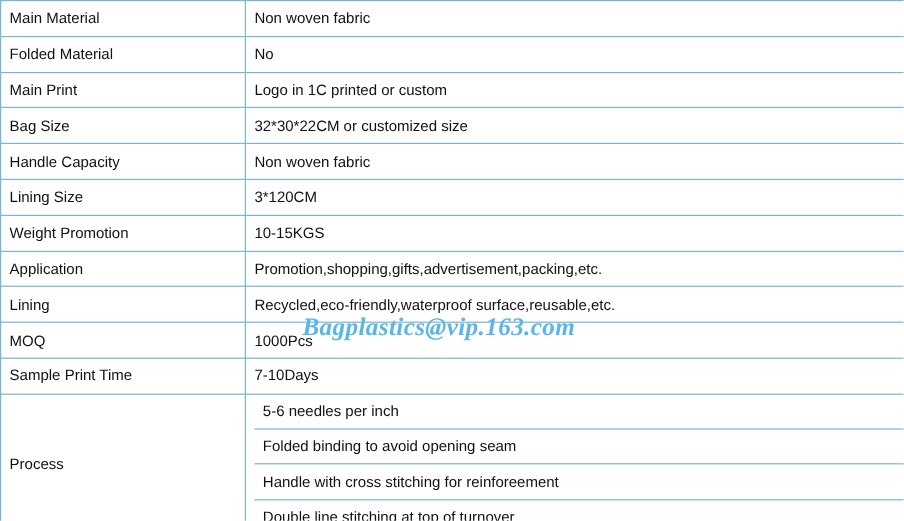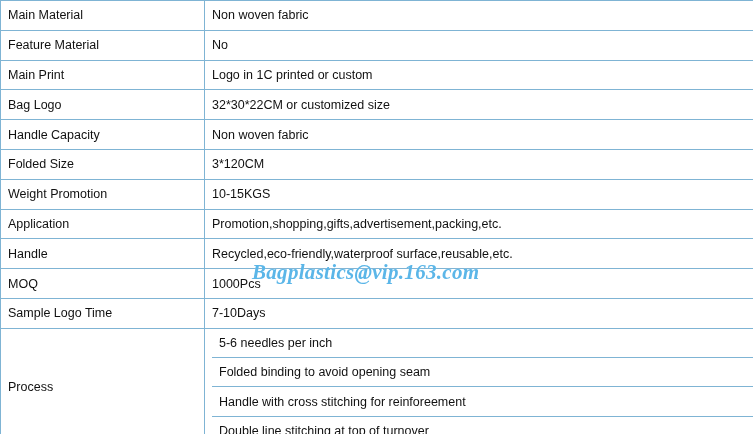--- a/index.html
+++ b/index.html
@@ -90,57 +90,57 @@
 <body>
 
 <div id="spec-wrap">
   <table class="spec">
     <tbody>
       <tr>
         <td class="label">Main Material</td>
         <td class="value">Non woven fabric</td>
       </tr>
       <tr>
-        <td class="label">Feature Material</td>
+        <td class="label">Folded Material</td>
         <td class="value">No</td>
       </tr>
       <tr>
         <td class="label">Main Print</td>
         <td class="value">Logo in 1C printed or custom</td>
       </tr>
       <tr>
-        <td class="label">Bag Logo</td>
+        <td class="label">Bag Size</td>
         <td class="value">32*30*22CM or customized size</td>
       </tr>
       <tr>
         <td class="label">Handle Capacity</td>
         <td class="value">Non woven fabric</td>
       </tr>
       <tr>
-        <td class="label">Folded Size</td>
+        <td class="label">Lining Size</td>
         <td class="value">3*120CM</td>
       </tr>
       <tr>
         <td class="label">Weight Promotion</td>
         <td class="value">10-15KGS</td>
       </tr>
       <tr>
         <td class="label">Application</td>
         <td class="value">Promotion,shopping,gifts,advertisement,packing,etc.</td>
       </tr>
       <tr>
-        <td class="label">Handle</td>
+        <td class="label">Lining</td>
         <td class="value">Recycled,eco-friendly,waterproof surface,reusable,etc.</td>
       </tr>
       <tr>
         <td class="label">MOQ</td>
         <td class="value">1000Pcs</td>
       </tr>
       <tr>
-        <td class="label">Sample Logo Time</td>
+        <td class="label">Sample Print Time</td>
         <td class="value">7-10Days</td>
       </tr>
       <tr>
         <td class="label process-label">Process</td>
         <td class="value nested">
           <table class="proc">
             <tbody>
               <tr>
                 <td>5-6 needles per inch</td>
               </tr>

